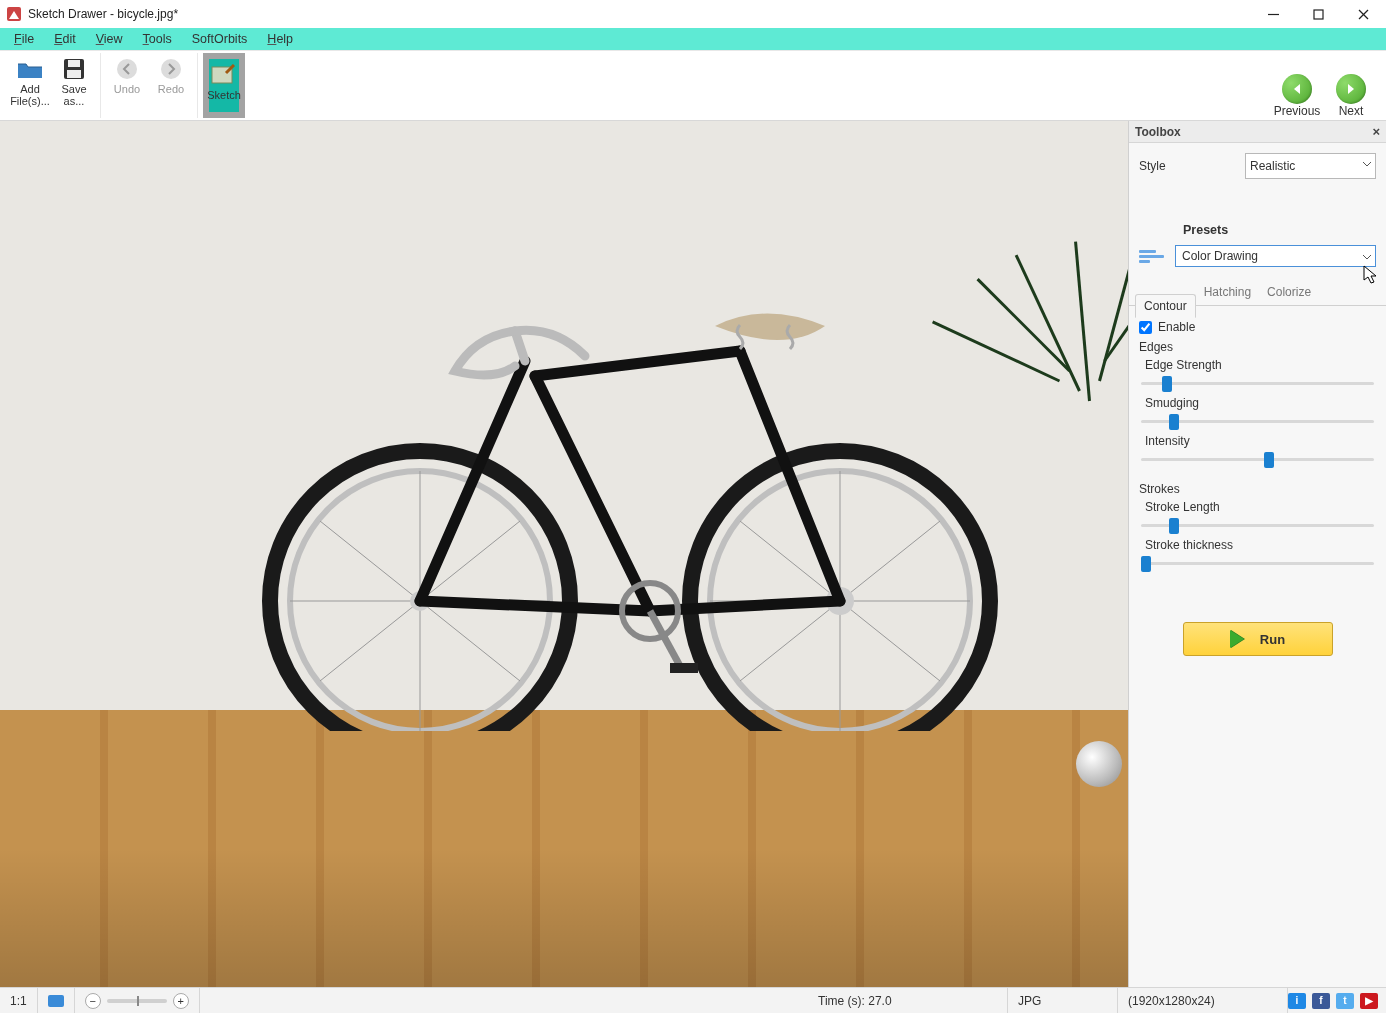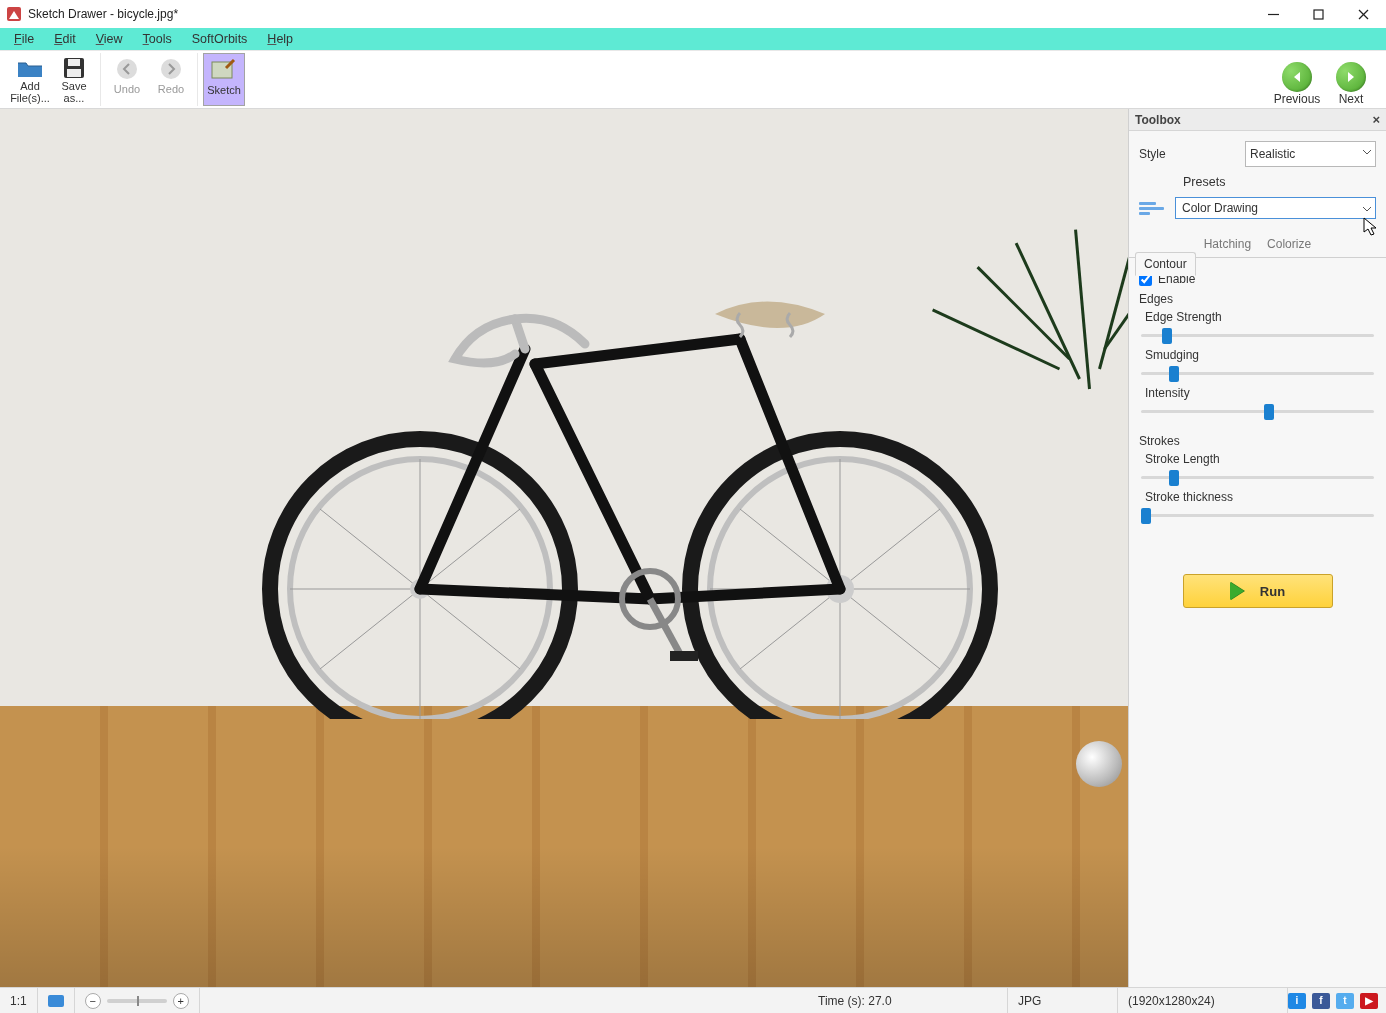--- a/index.html
+++ b/index.html
@@ -38,35 +38,35 @@
   background: #5eead4;
   display: flex;
   align-items: center;
   padding: 0 10px;
   gap: 12px;
   font-size: 12.5px;
 }
 .menubar .mi { padding: 2px 4px; }
 .menubar .underline { text-decoration: underline; text-decoration-color: #555; }
 .toolbar {
-  height: 58px;
+  height: 70px;
   background: #fff;
   border-top: 1px solid #e8e8e8;
   display: flex;
   align-items: stretch;
   padding: 2px 4px;
 }
 .tb-group { display: flex; border-right: 1px solid #e8e8e8; padding: 0 4px; }
 .tb-btn {
   display: flex; flex-direction: column; align-items: center; justify-content: flex-start;
   width: 42px; padding: 2px 0; margin: 0 1px;
   font-size: 11px; color: #333; text-align: center;
 }
 .tb-btn .ic { height: 28px; display: flex; align-items: center; justify-content: center; }
-.tb-btn.active { background: #c4b5fd; border: 1px solid #a3a3a3; }
+.tb-btn.active { background: #14b8a6; border: 6px solid #a3a3a3; }
 .tb-btn.disabled { color: #888; opacity: .85; }
 .tb-spacer { flex: 1; }
 .tb-right { display: flex; align-items: flex-end; padding-top: 2px; padding-right: 6px; gap: 4px; }
 .nav-btn { display: flex; flex-direction: column; align-items: center; width: 50px; font-size: 12px; color: #333; }
 .nav-btn .circ {
   width: 30px; height: 30px; border-radius: 50%;
   background: radial-gradient(circle at 30% 30%, #8edb6a, #4aa52a);
   display: flex; align-items: center; justify-content: center;
   box-shadow: inset -1px -1px 2px rgba(0,0,0,.2);
 }
@@ -116,40 +116,40 @@
 .tbx-head .close-x { margin-left:auto; font-size:13px; }
 .tbx-body { padding: 10px 10px 0 10px; display:flex; flex-direction:column; gap:8px; font-size:12px; color:#333; }
 .row-line { display:flex; align-items:center; gap:16px; }
 .row-line label.small { font-size:12px; color:#333; }
 .select {
   flex:1; height:20px; background:#fff; border:1px solid #b8b8b8;
   display:flex; align-items:center; padding:12px 4px; font-size:12px;
   position:relative;
 }
 .select .caret { position:absolute; right:3px; top:4px; }
-.presets-label { font-weight:400; font-size:12.5px; margin-left:44px; }
+.presets-label { font-weight:700; font-size:12.5px; margin-left:44px;margin-top:36px; }
 .presets-row { display:flex; align-items:center; gap:8px; }
 .preset-icon {
   width:28px; height:22px; display:flex; flex-direction:column; gap:2px; justify-content:center;
 }
 .preset-icon .bar { height:3px; border-radius:1px; }
 .preset-icon .b1 { background:#6aa8e6; width:60%; }
 .preset-icon .b2 { background:#6aa8e6; width:90%; }
 .preset-icon .b3 { background:#6aa8e6; width:40%; }
 .combo {
   flex:1; height:22px; background:#fff; border:1px solid #4a90d9;
   display:flex; align-items:center; padding:0 6px; font-size:12px; position:relative;
 }
 .combo .caret { position:absolute; right:3px; top:5px; }
 .cursor { position:absolute; right:-5px; top:18px; }
 .tabs { display:flex; border-bottom:1px solid #d0d0d0; margin:6px -10px 0 -10px; padding:0 6px; }
 .tabs .tab { padding:4px 8px; font-size:12px; color:#777; }
 .tabs .tab.active {
   color:#333; background:#f7f7f7; border:1px solid #d0d0d0; border-bottom-color:#f7f7f7;
-  border-radius:3px 3px 0 0; position:relative; top:19px;
+  border-radius:3px 3px 0 0; position:relative; top:13px;
 }
 .sec { margin-top:6px; }
 .chk { display:flex; align-items:center; gap:6px; margin-bottom:6px; }
 .chk input { width:13px; height:13px; }
 .group-title { font-size:12px; color:#333; margin:4px 0 2px 0; }
 .slider-label { font-size:12px; color:#333; margin:4px 0 2px 6px; }
 .slider {
   height:18px; position:relative; margin:0 2px 2px 2px;
 }
 .slider .track {

